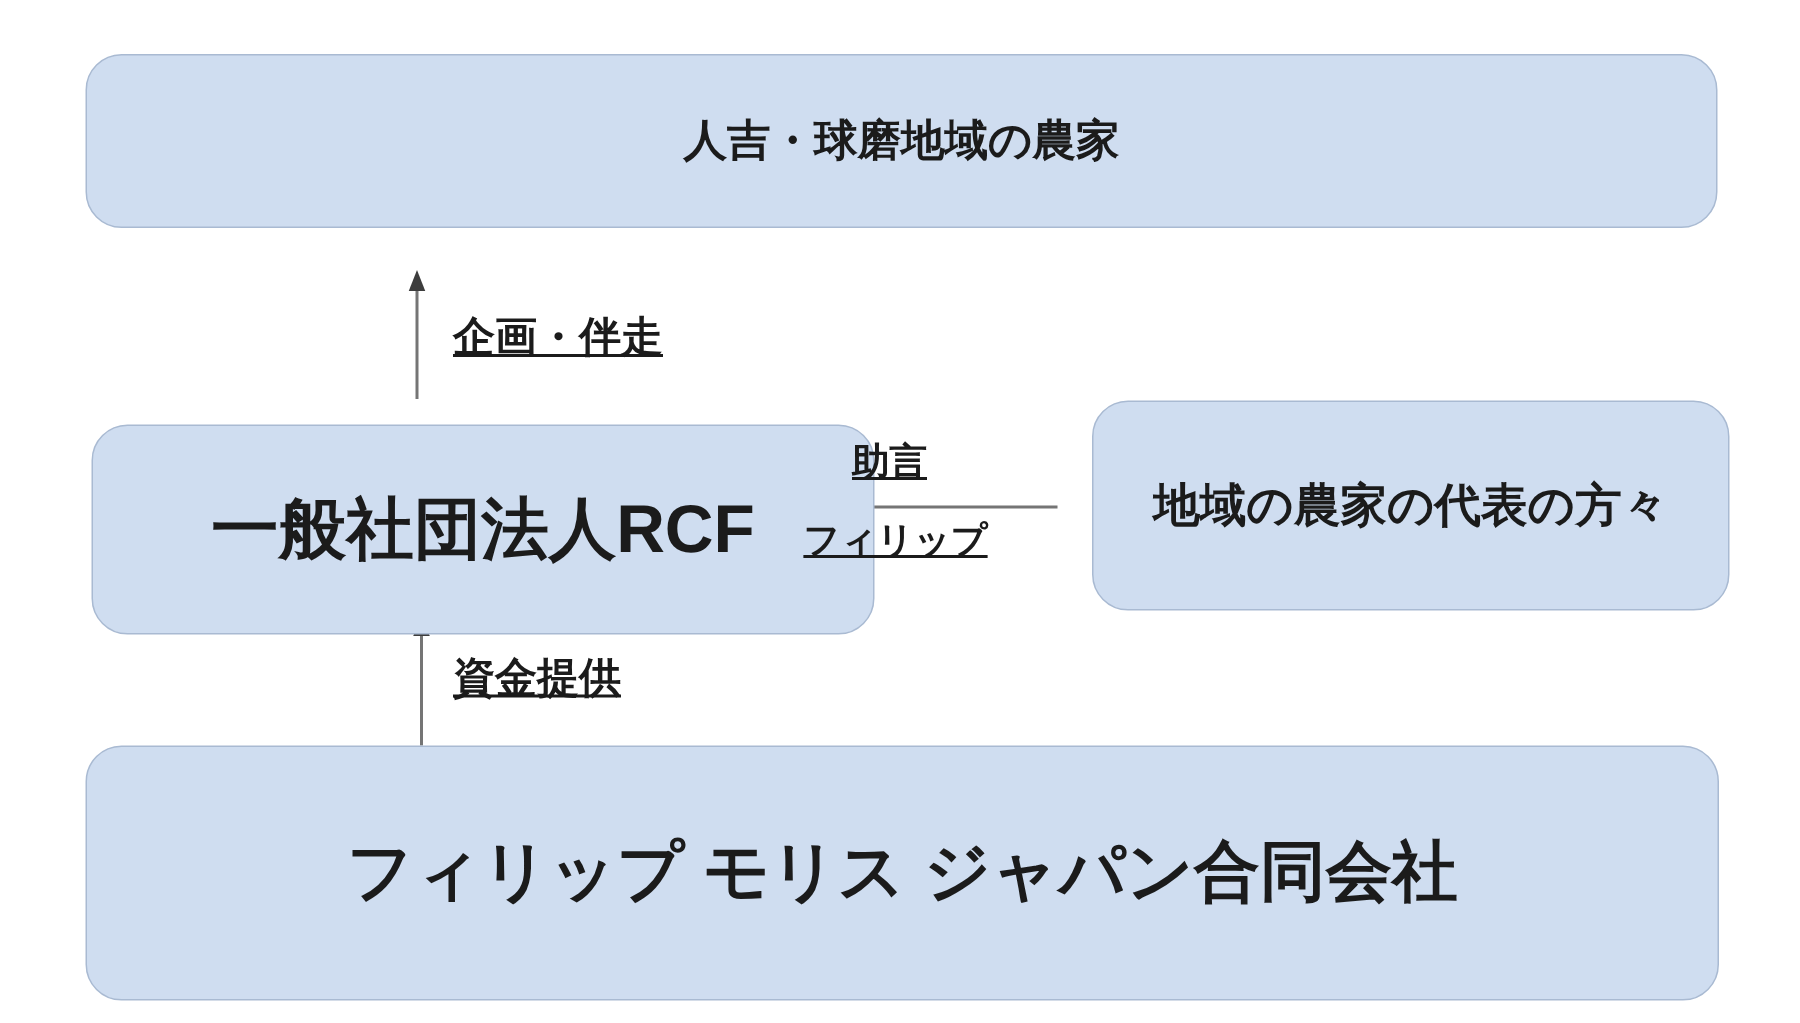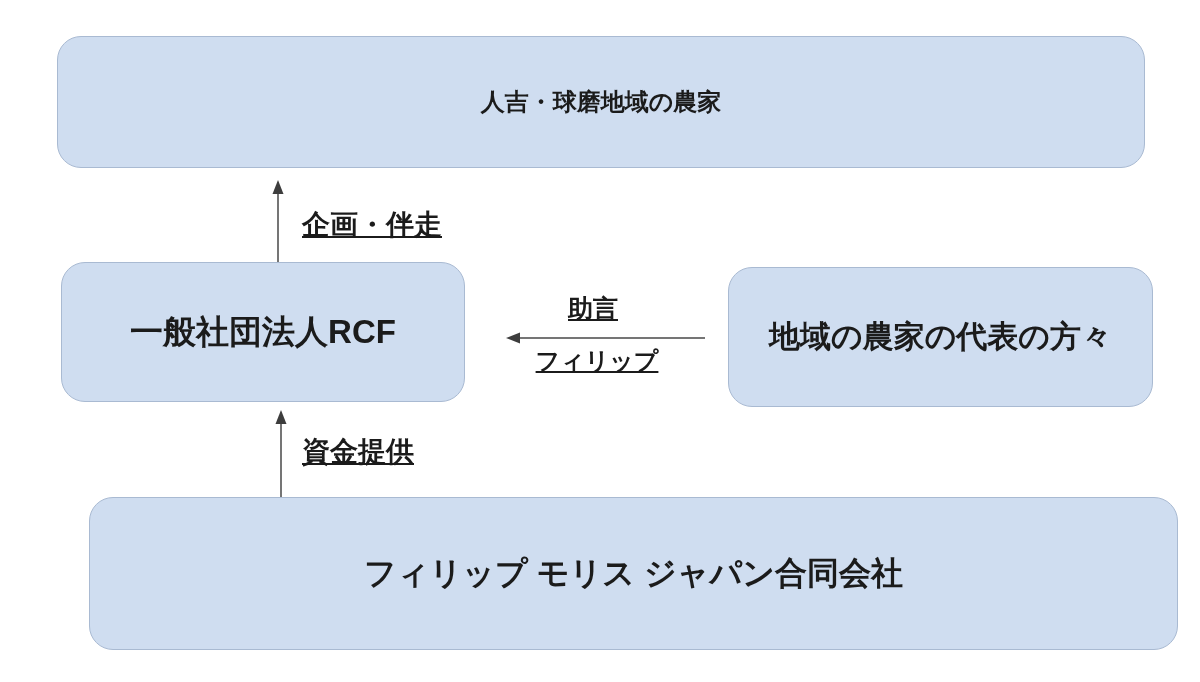--- a/index.html
+++ b/index.html
@@ -27,24 +27,24 @@
     border: 1.5px solid var(--box-border);
     border-radius: 24px;
     display: flex;
     align-items: center;
     justify-content: center;
     text-align: center;
     font-weight: bold;
     color: var(--text-color);
     line-height: 1.2;
   }
-  #node-farmers { left: 57px;  top: 36px;  width: 1088px; height: 132px; font-size: 24px; }
-  #node-rcf     { left: 61px;  top: 262px; width: 404px;  height: 140px; font-size: 33px; }
+  #node-farmers { left: 57px;  top: 36px;  width: 1088px; height: 116px; font-size: 29px; }
+  #node-rcf     { left: 61px;  top: 283px; width: 522px;  height: 140px; font-size: 45px; }
   #node-reps    { left: 728px; top: 267px; width: 425px;  height: 140px; font-size: 31px; }
-  #node-pmj     { left: 57px;  top: 497px; width: 1089px; height: 153px; font-size: 32px; margin-left: 32px; }
+  #node-pmj     { left: 57px;  top: 497px; width: 1089px; height: 170px; font-size: 44px; }
 
   .arrows-layer {
     position: absolute;
     left: 0; top: 0;
     width: 1200px; height: 682px;
     pointer-events: none;
   }
   .arrow-line { stroke: var(--arrow-line); stroke-width: 2; }
   .arrow-head { fill: var(--arrow-head); stroke: none; }
 

